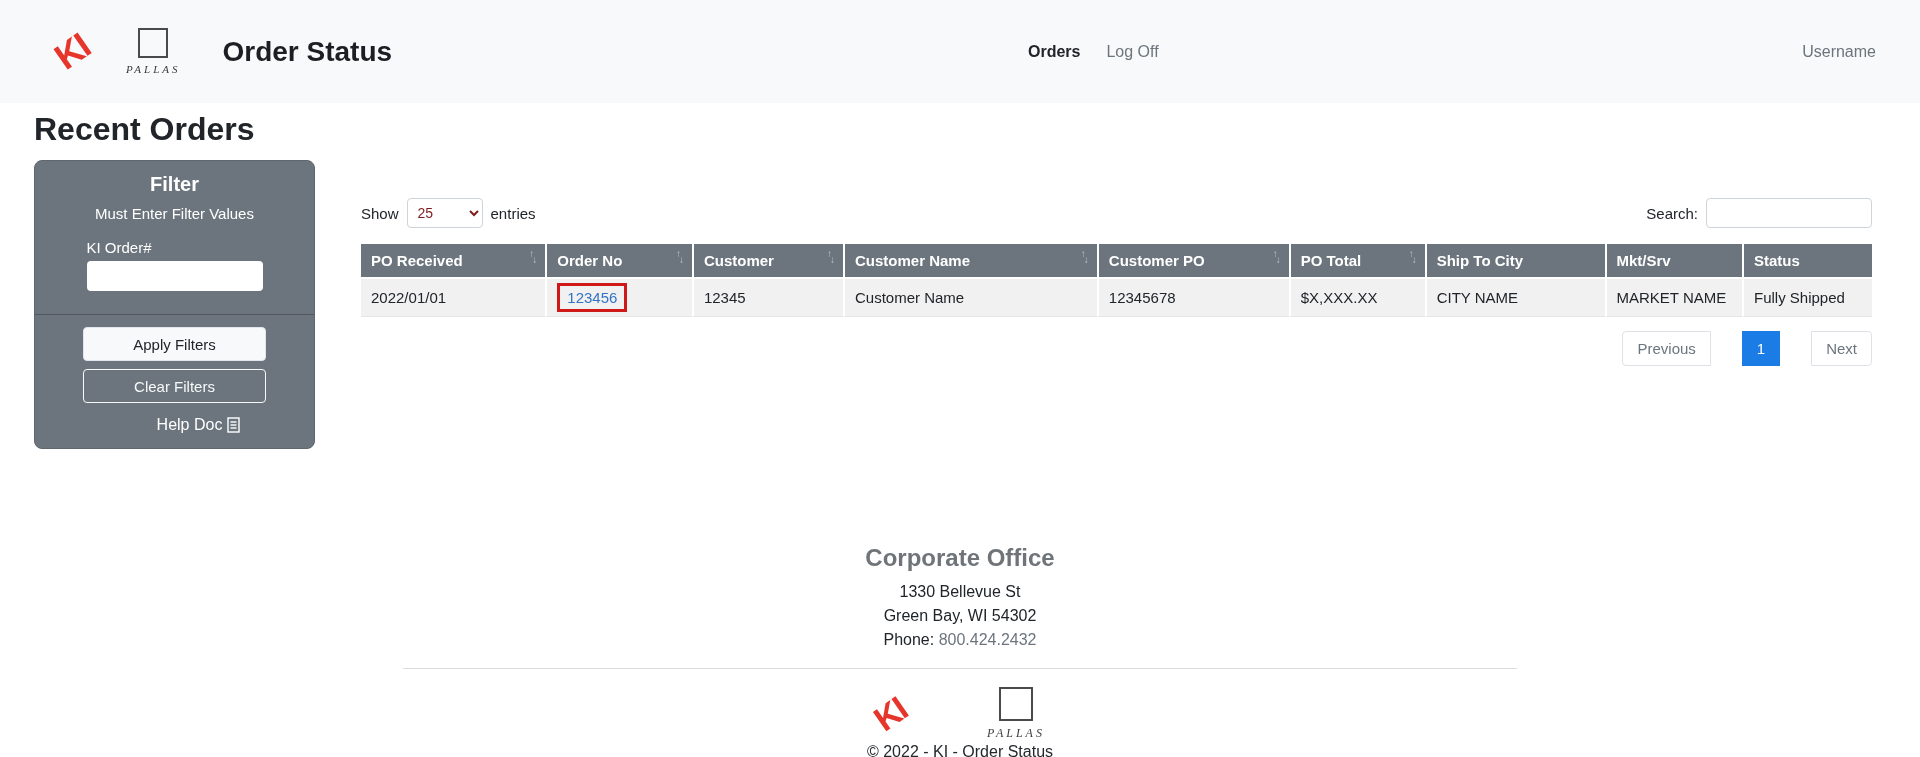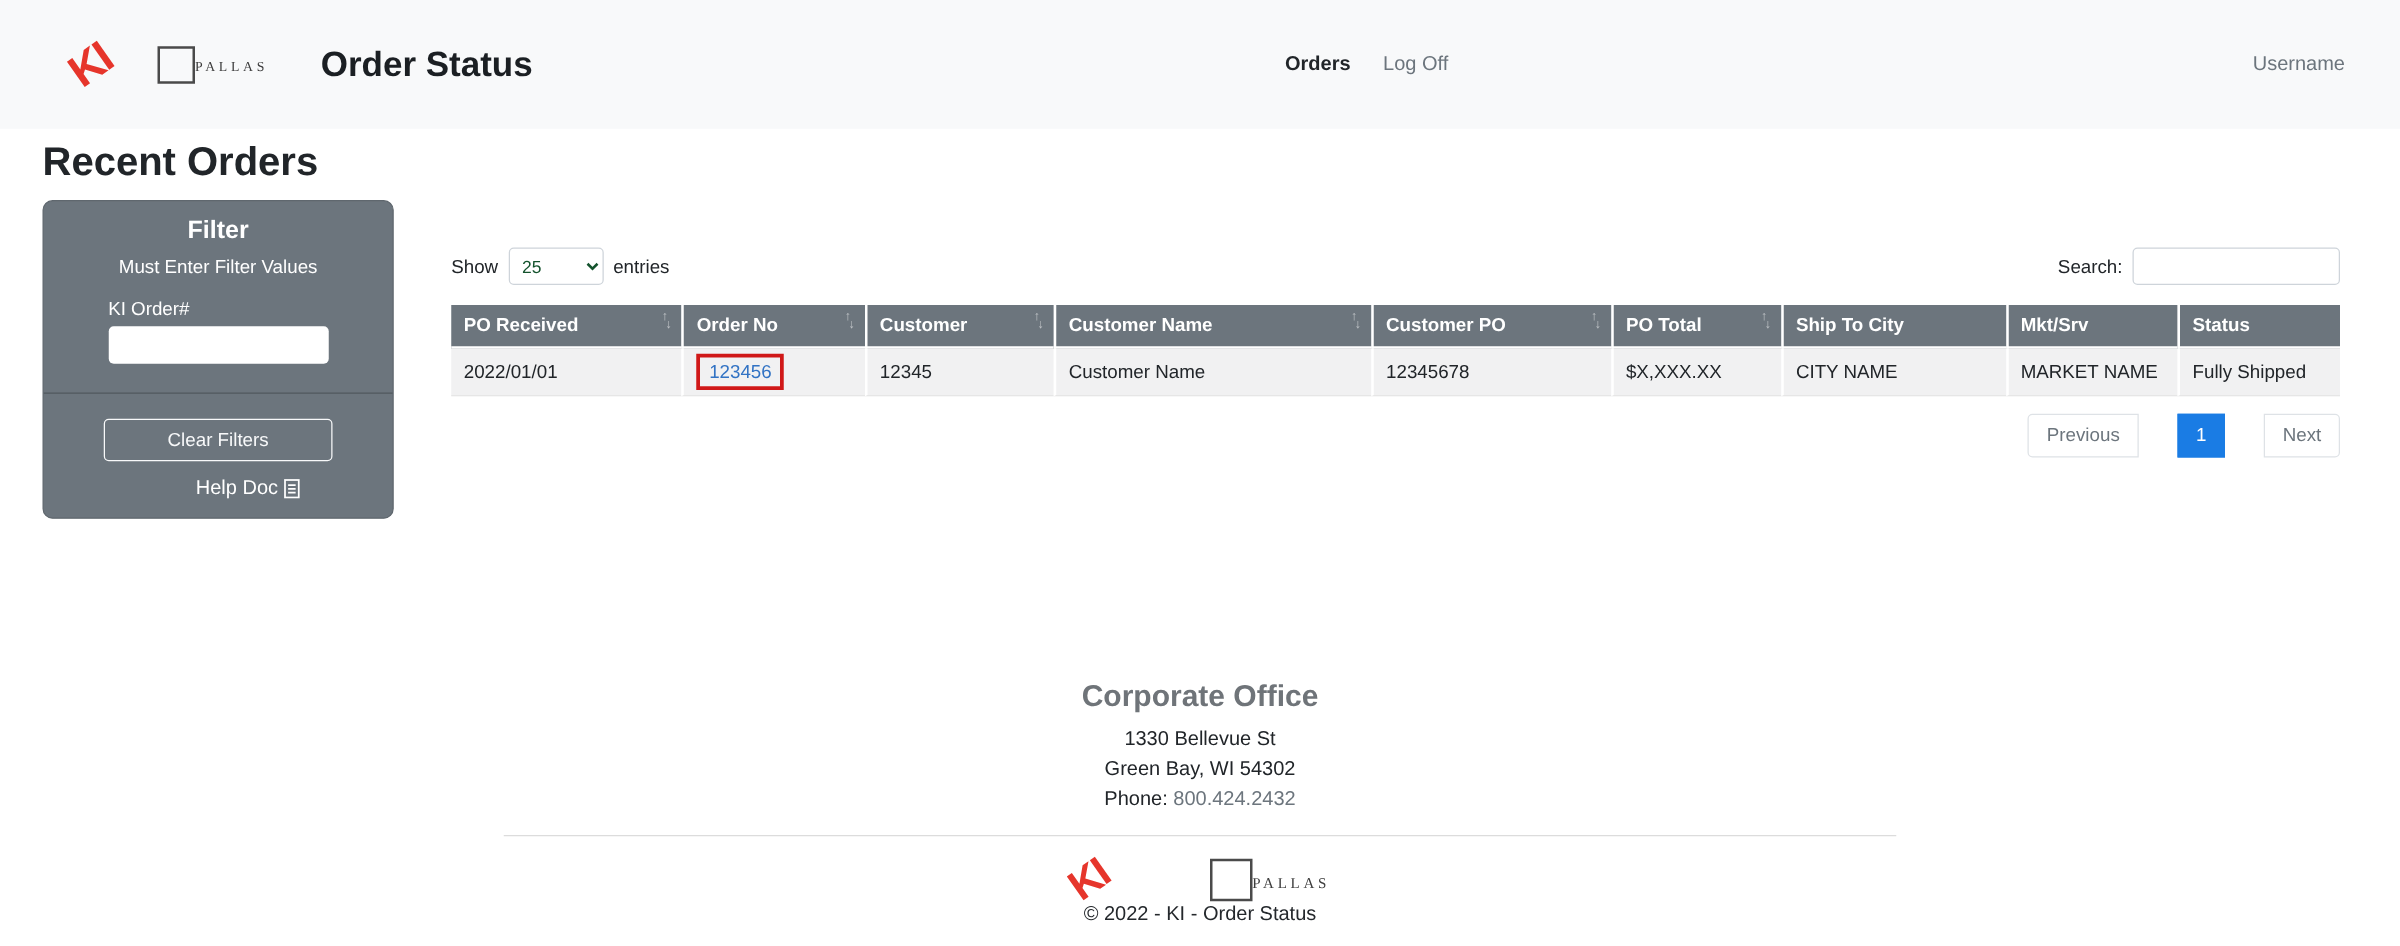--- a/index.html
+++ b/index.html
@@ -4,21 +4,21 @@
 <style>
   * { margin:0; padding:0; box-sizing:border-box; }
   html,body { width:1920px; height:757px; background:#ffffff;
     font-family:"Liberation Sans", sans-serif; color:#212529; overflow:hidden; }
 
   
   .topbar { height:103px; background:#f8f9fa; display:flex; align-items:center;
     padding-left:56px; position:relative; }
   .ki-logo { display:inline-block; font-weight:800; font-size:36px; letter-spacing:-2px;
     color:#e6352b; transform:rotate(-35deg); line-height:1; }
-  .pallas-logo { margin-left:38px; display:flex; flex-direction:row; align-items:center; }
+  .pallas-logo { margin-left:38px; display:flex; flex-direction:column; align-items:center;font-style:italic; }
   .pallas-square { width:30px; height:30px; border:2px solid #4a4a4a; background:transparent; }
   .pallas-text { margin-top:5px; font-family:"Liberation Serif", serif; font-size:11px;
     letter-spacing:3px; color:#3d3d3d; }
   .app-title { margin-left:42px; font-size:28px; font-weight:700; color:#1b1f23; }
   .topnav { position:absolute; left:1028px; top:50%; transform:translateY(-50%);
     display:flex; gap:26px; font-size:16px; }
   .nav-orders { color:#212529; font-weight:700; text-decoration:none; cursor:pointer; }
   .nav-logoff { color:#6c757d; font-weight:400; text-decoration:none; cursor:pointer; }
   .username { position:absolute; right:44px; top:50%; transform:translateY(-50%);
     color:#6c757d; font-size:16px; cursor:pointer; }
@@ -45,21 +45,21 @@
   .btn-clear { margin-top:8px; background:transparent; border:1px solid #f8f9fa; color:#f8f9fa; }
   .help-link { display:inline-flex; align-items:center; gap:5px; margin-top:13px;
     color:#fff; font-size:16px; cursor:pointer; text-decoration:none;margin-left:48px; }
 
   
   .table-area { flex:1; }
   .controls-row { display:flex; justify-content:space-between; align-items:center;
     margin:38px 0 16px; font-size:15px; color:#212529; }
   .show-group { display:flex; align-items:center; gap:8px; }
   .page-size-select { width:76px; height:30px; border:1px solid #ced4da; border-radius:4px;
-    font-size:14px; padding:0 6px; color:#14532d; background:#fff; font-family:inherit; }
+    font-size:14px; padding:0 6px; color:#7f1d1d; background:#fff; font-family:inherit; }
   .search-group { display:flex; align-items:center; gap:8px; }
   .search-input { width:166px; height:30px; border:1px solid #ced4da; border-radius:4px;
     padding:0 8px; font-size:14px; }
 
   table.orders { width:100%; border-collapse:separate; border-spacing:0; table-layout:fixed; }
   .orders th { background:#6c757d; color:#fff; font-size:15px; font-weight:700; text-align:left;
     padding:8px 10px; position:relative; border-bottom:2px solid #fff; height:35px; }
   .orders th + th, .orders td + td { border-left:2px solid #fff; }
   .orders td { background:#f1f1f2; padding:8px 10px; font-size:15px; color:#212529;
     border-bottom:1px solid #e6e6e6; height:37px; vertical-align:middle; }
@@ -119,20 +119,21 @@
       <div class="filter-subtitle">Must Enter Filter Values</div>
 
       <div class="field">
         <label>KI Order#</label>
         <input type="text" value="" style="">
       </div>
 
       <hr class="filter-divider">
 
       <div class="filter-actions">
+        <button class="btn-block btn-apply">Apply Filters</button>
         <button class="btn-block btn-clear">Clear Filters</button>
         <a class="help-link">
           <span>Help Doc</span>
           <svg width="13" height="16" viewBox="0 0 13 16" fill="none" stroke="#ffffff" stroke-width="1.4">
             <rect x="1" y="1" width="11" height="14"></rect>
             <line x1="3.5" y1="5" x2="9.5" y2="5"></line>
             <line x1="3.5" y1="8" x2="9.5" y2="8"></line>
             <line x1="3.5" y1="11" x2="9.5" y2="11"></line>
           </svg>
         </a>

